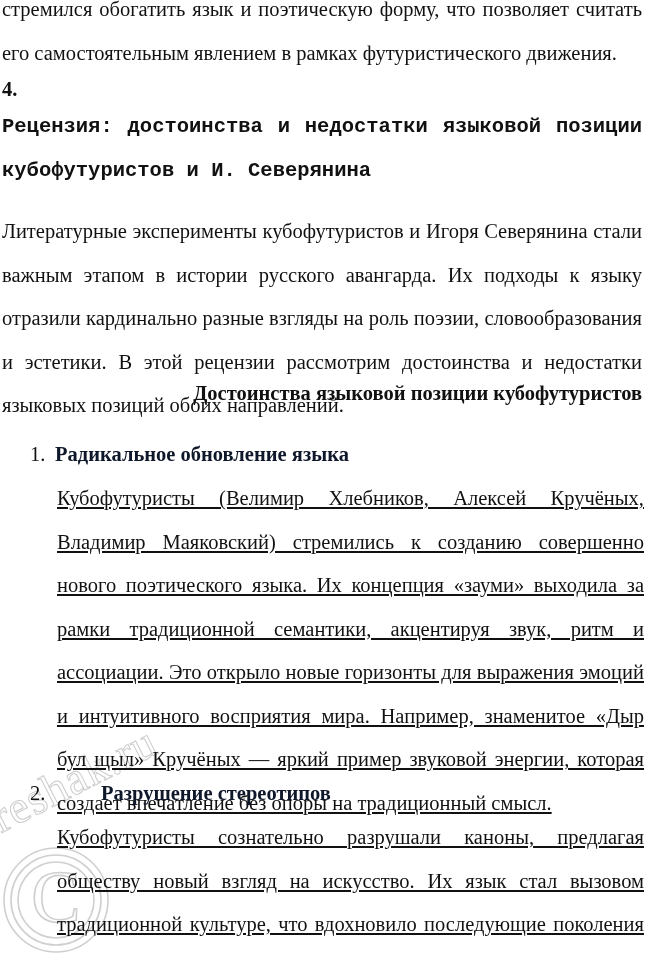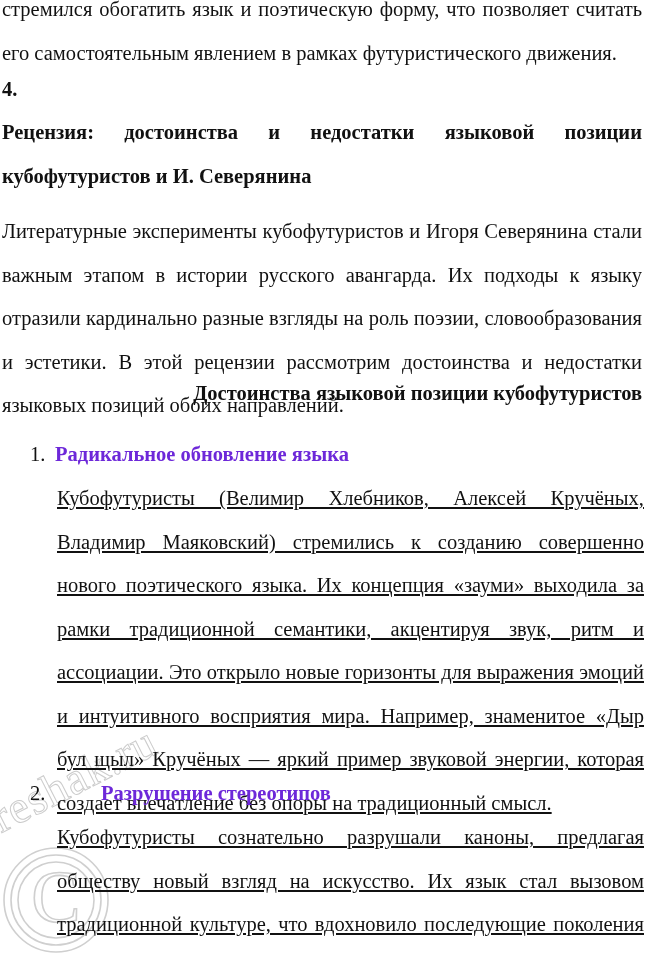--- a/index.html
+++ b/index.html
@@ -103,21 +103,21 @@
     line-height: 43.5px;
     font-weight: 400;
     color: #111111;
   }
 
   .list-title {
     position: absolute;
     font-size: 20.5px;
     line-height: 43.5px;
     font-weight: bold;
-    color: #6d28d9;
+    color: #0f172a;
     white-space: nowrap;
   }
 
   .list-body {
     left: 57px;
     width: 587px;
     text-decoration: underline;
   }
 </style>
 </head>
@@ -136,21 +136,21 @@
     </svg>
     <div class="wm-text">reshak.ru</div>
   </div>
 
   <div class="content">
 
     <p class="para body-para" style="top:-12px;">стремился обогатить язык и поэтическую форму, что позволяет считать его самостоятельным явлением в рамках футуристического движения.</p>
 
     <div class="num-marker" style="left:2px; top:68px;">4.</div>
 
-    <p class="para body-para heading" style="top:111px;">Рецензия: достоинства и недостатки языковой позиции кубофутуристов и И. Северянина</p>
+    <p class="para body-para heading" style="top:105px;font-family:Liberation Mono, monospace;">Рецензия: достоинства и недостатки языковой позиции кубофутуристов и И. Северянина</p>
 
     <p class="para body-para" style="top:210px;">Литературные эксперименты кубофутуристов и Игоря Северянина стали важным этапом в истории русского авангарда. Их подходы к языку отразили кардинально разные взгляды на роль поэзии, словообразования и эстетики. В этой рецензии рассмотрим достоинства и недостатки языковых позиций обоих направлений.</p>
 
     <p class="para body-para heading" style="top:372px; text-align:right;">Достоинства языковой позиции кубофутуристов</p>
 
     <div class="list-num" style="left:30px; top:433px;">1.</div>
     <div class="list-title" style="left:55px; top:433px;">Радикальное обновление языка</div>
     <p class="para list-body" style="top:477px;">Кубофутуристы (Велимир Хлебников, Алексей Кручёных, Владимир Маяковский) стремились к созданию совершенно нового поэтического языка. Их концепция «зауми» выходила за рамки традиционной семантики, акцентируя звук, ритм и ассоциации. Это открыло новые горизонты для выражения эмоций и интуитивного восприятия мира. Например, знаменитое «Дыр бул щыл» Кручёных — яркий пример звуковой энергии, которая создает впечатление без опоры на традиционный смысл.</p>
 
     <div class="list-num" style="left:30px; top:772px;">2.</div>

